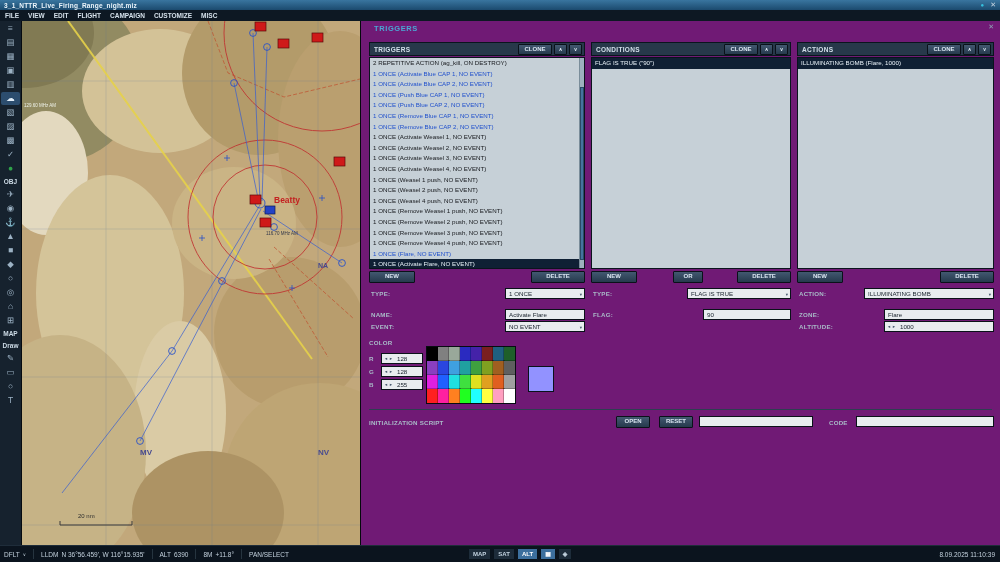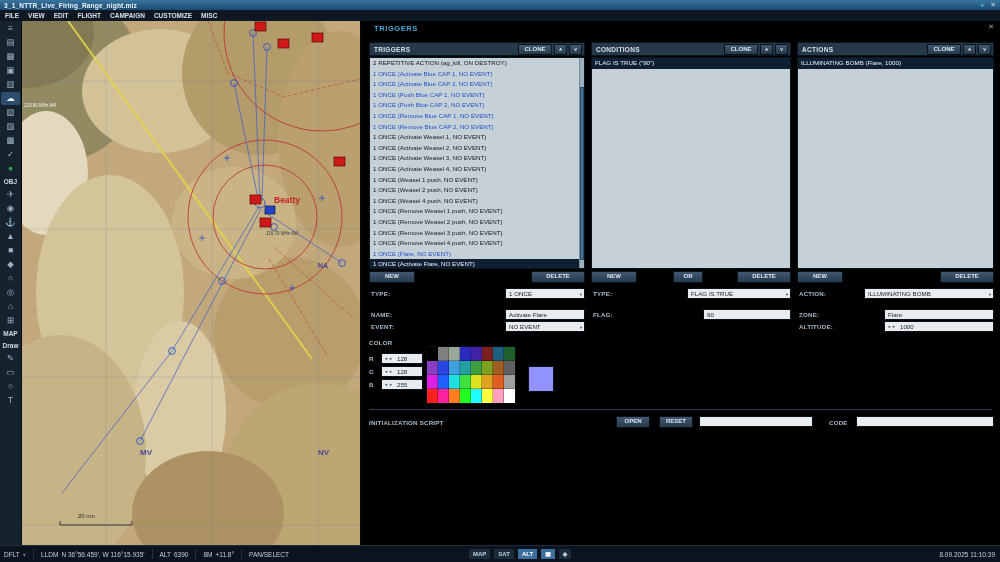--- a/index.html
+++ b/index.html
@@ -17,21 +17,21 @@
 
 .sidebar{position:absolute;left:0;top:21px;width:22px;bottom:17px;background:#16222e;border-right:1px solid #060b10;display:flex;flex-direction:column;align-items:center;padding-top:1px;gap:1px}
 .sgroup{display:flex;flex-direction:column;gap:1px;align-items:center}
 .sicon{width:19px;height:13px;border-radius:2px;color:#9cb2c4;font-size:8.5px;line-height:13px;text-align:center}
 .sicon.active{background:#2c4d6e;color:#e2eef8}
 .slabel{color:#cddbe6;font-size:6.5px;font-weight:bold;line-height:11px}
 
 .map{position:absolute;left:22px;top:21px;width:278px;height:524px;background:#c2a87b}
 .map svg{display:block}
 
-.rpanel{position:absolute;left:360px;top:21px;right:0;bottom:17px;background:#000000;border-left:1px solid #05090d}
+.rpanel{position:absolute;left:360px;top:21px;right:0;bottom:17px;background:#701a75;border-left:1px solid #05090d}
 .ptitle{position:absolute;left:13px;top:3px;color:#4ba6d4;font-size:7.5px;font-weight:bold;letter-spacing:.6px}
 .pclose{position:absolute;right:6px;top:2px;color:#8ea2b4;font-size:7px}
 .col{position:absolute;top:21px;height:300px}
 .colhead{position:absolute;left:0;right:0;top:0;height:14px;background:#27384a;border:1px solid #0a141d;display:flex;align-items:center;padding:0 2px 0 4px;gap:2px}
 .chlabel{color:#d3e0ea;font-size:6.5px;font-weight:bold;letter-spacing:.3px;margin-right:auto}
 .btn{background:linear-gradient(#425870,#263a4d);border:1px solid #0a1119;color:#d9e5f0;font-size:6px;font-weight:bold;text-align:center;border-radius:1px;line-height:9px}
 .btn.clone{width:34px;height:11px}
 .btn.chev{width:13px;height:11px;font-size:5px}
 .listbox{position:absolute;left:0;right:0;top:15px;height:212px;background:#c6d0d7;border:1px solid #0a141d;overflow:hidden}
 .trow{height:10.6px;line-height:10.6px;font-size:6.2px;padding:0 3px;white-space:nowrap;overflow:hidden}

